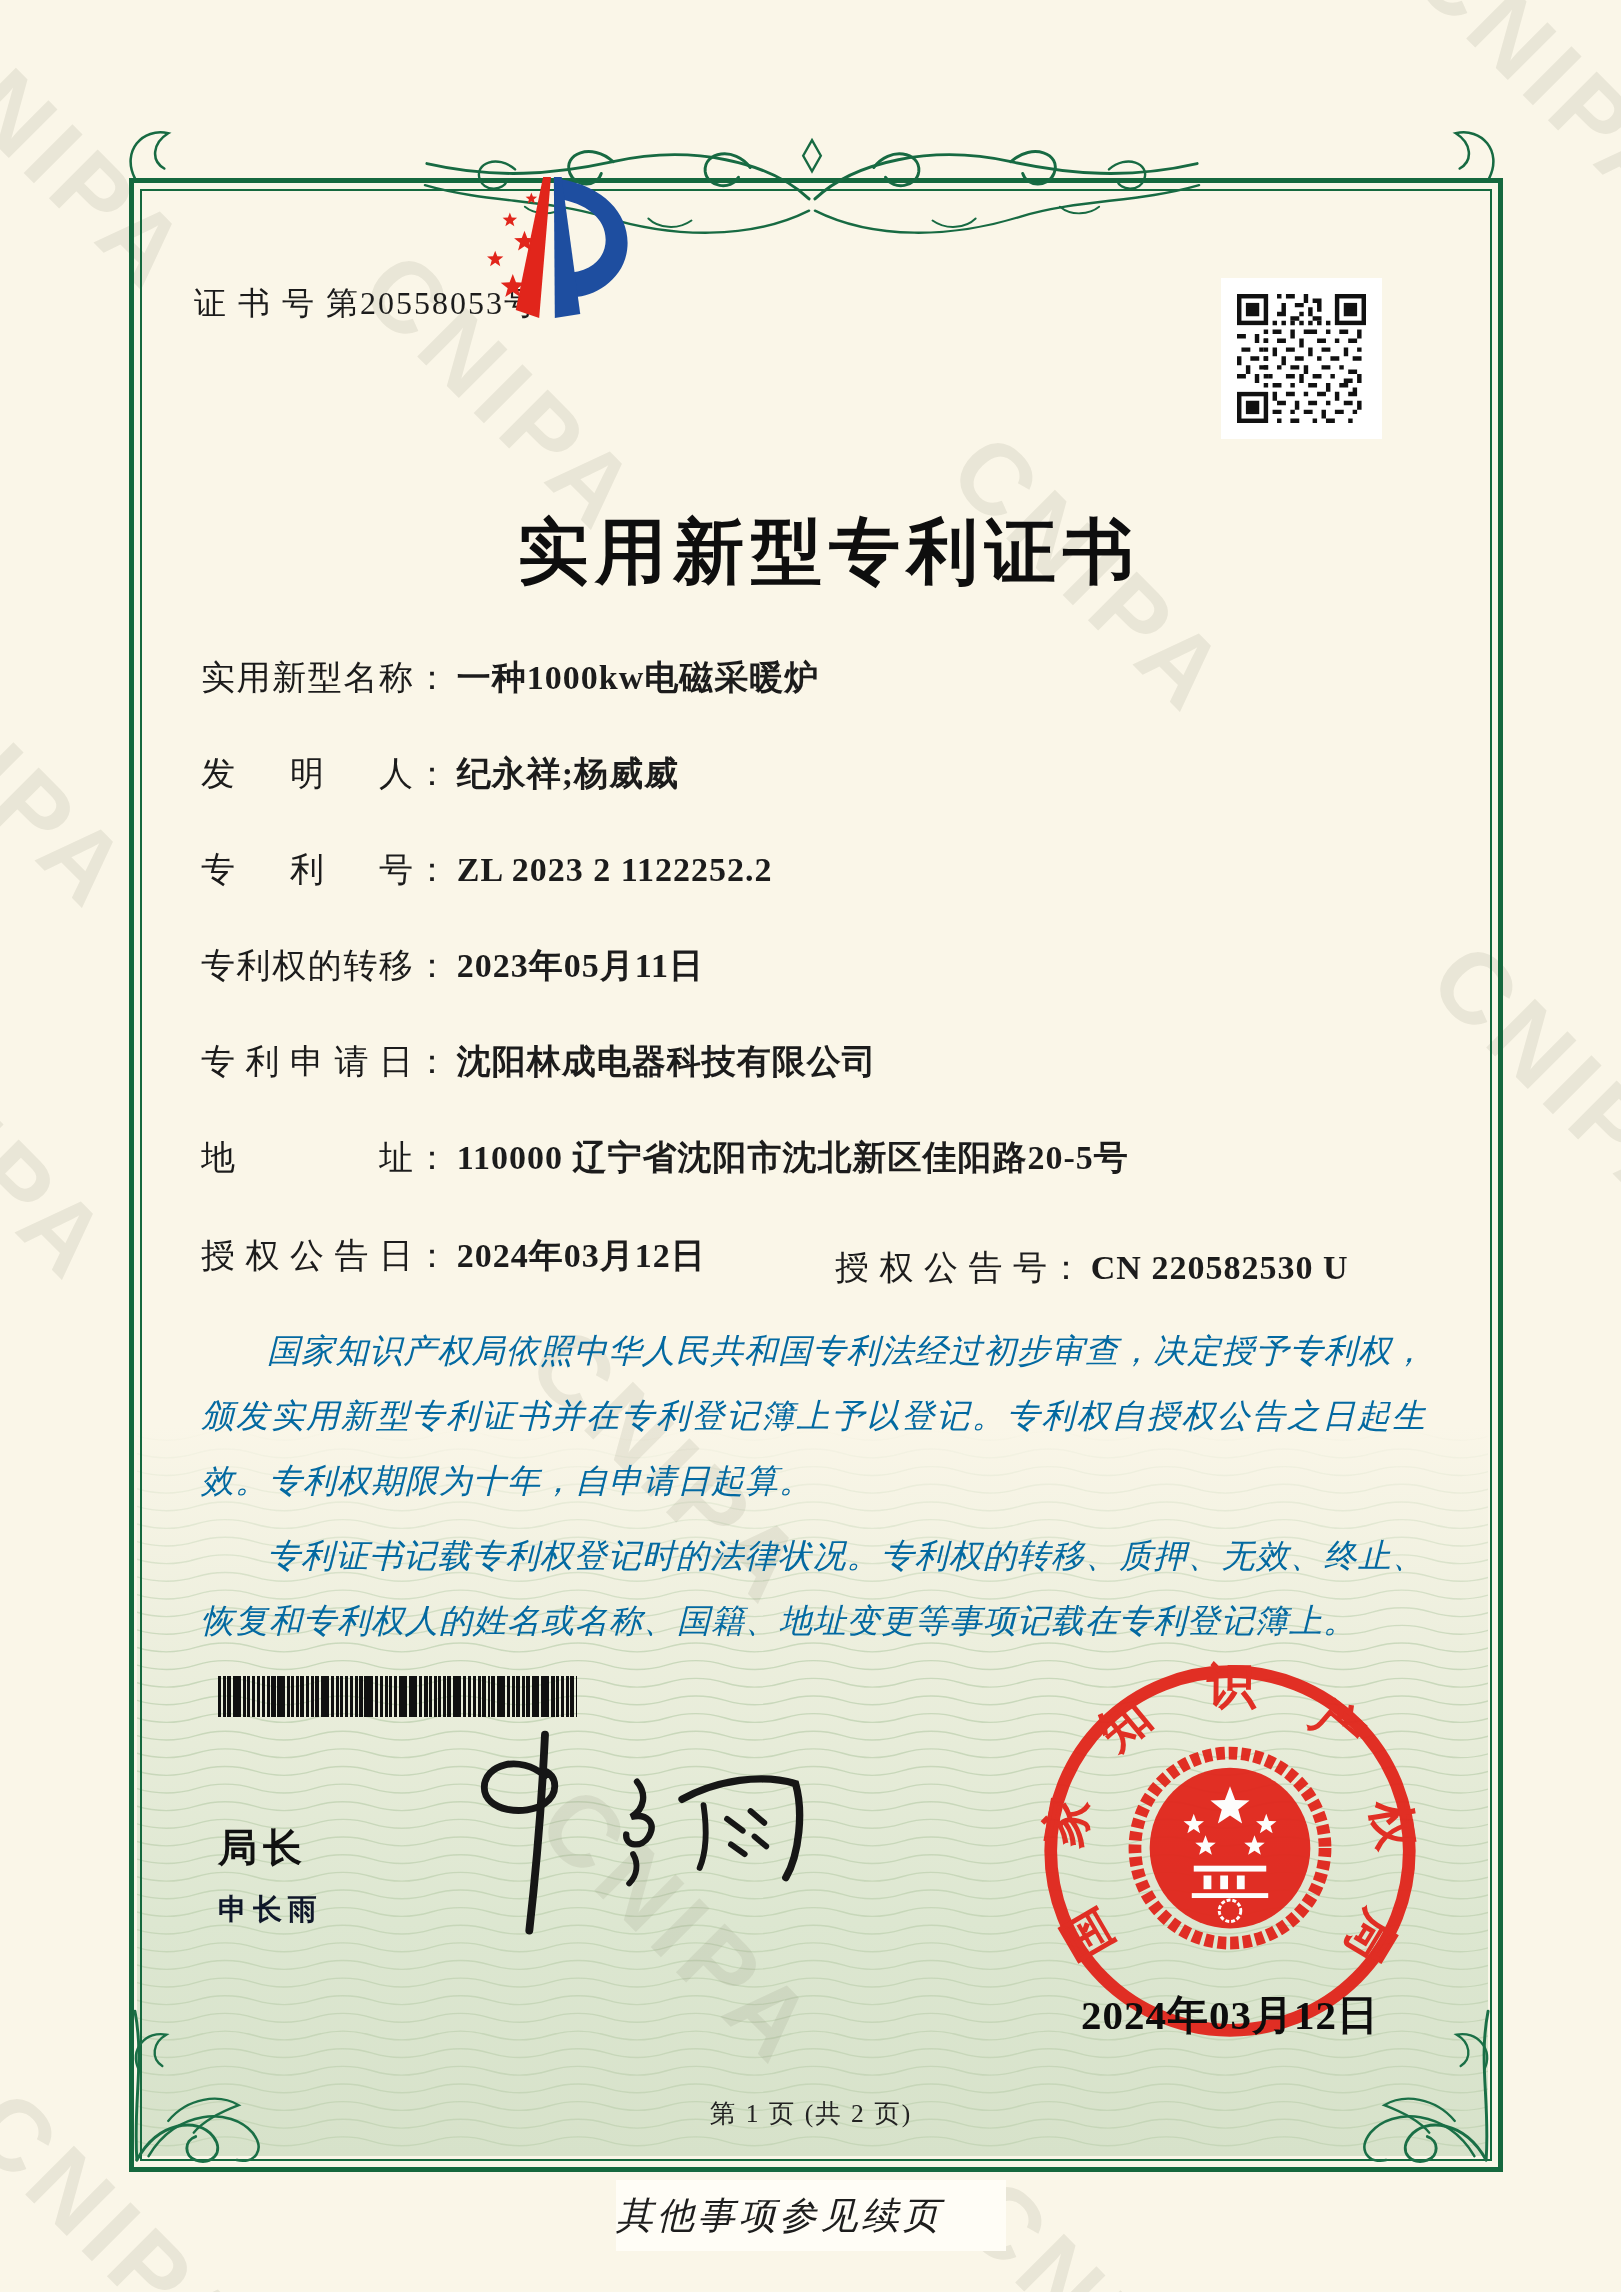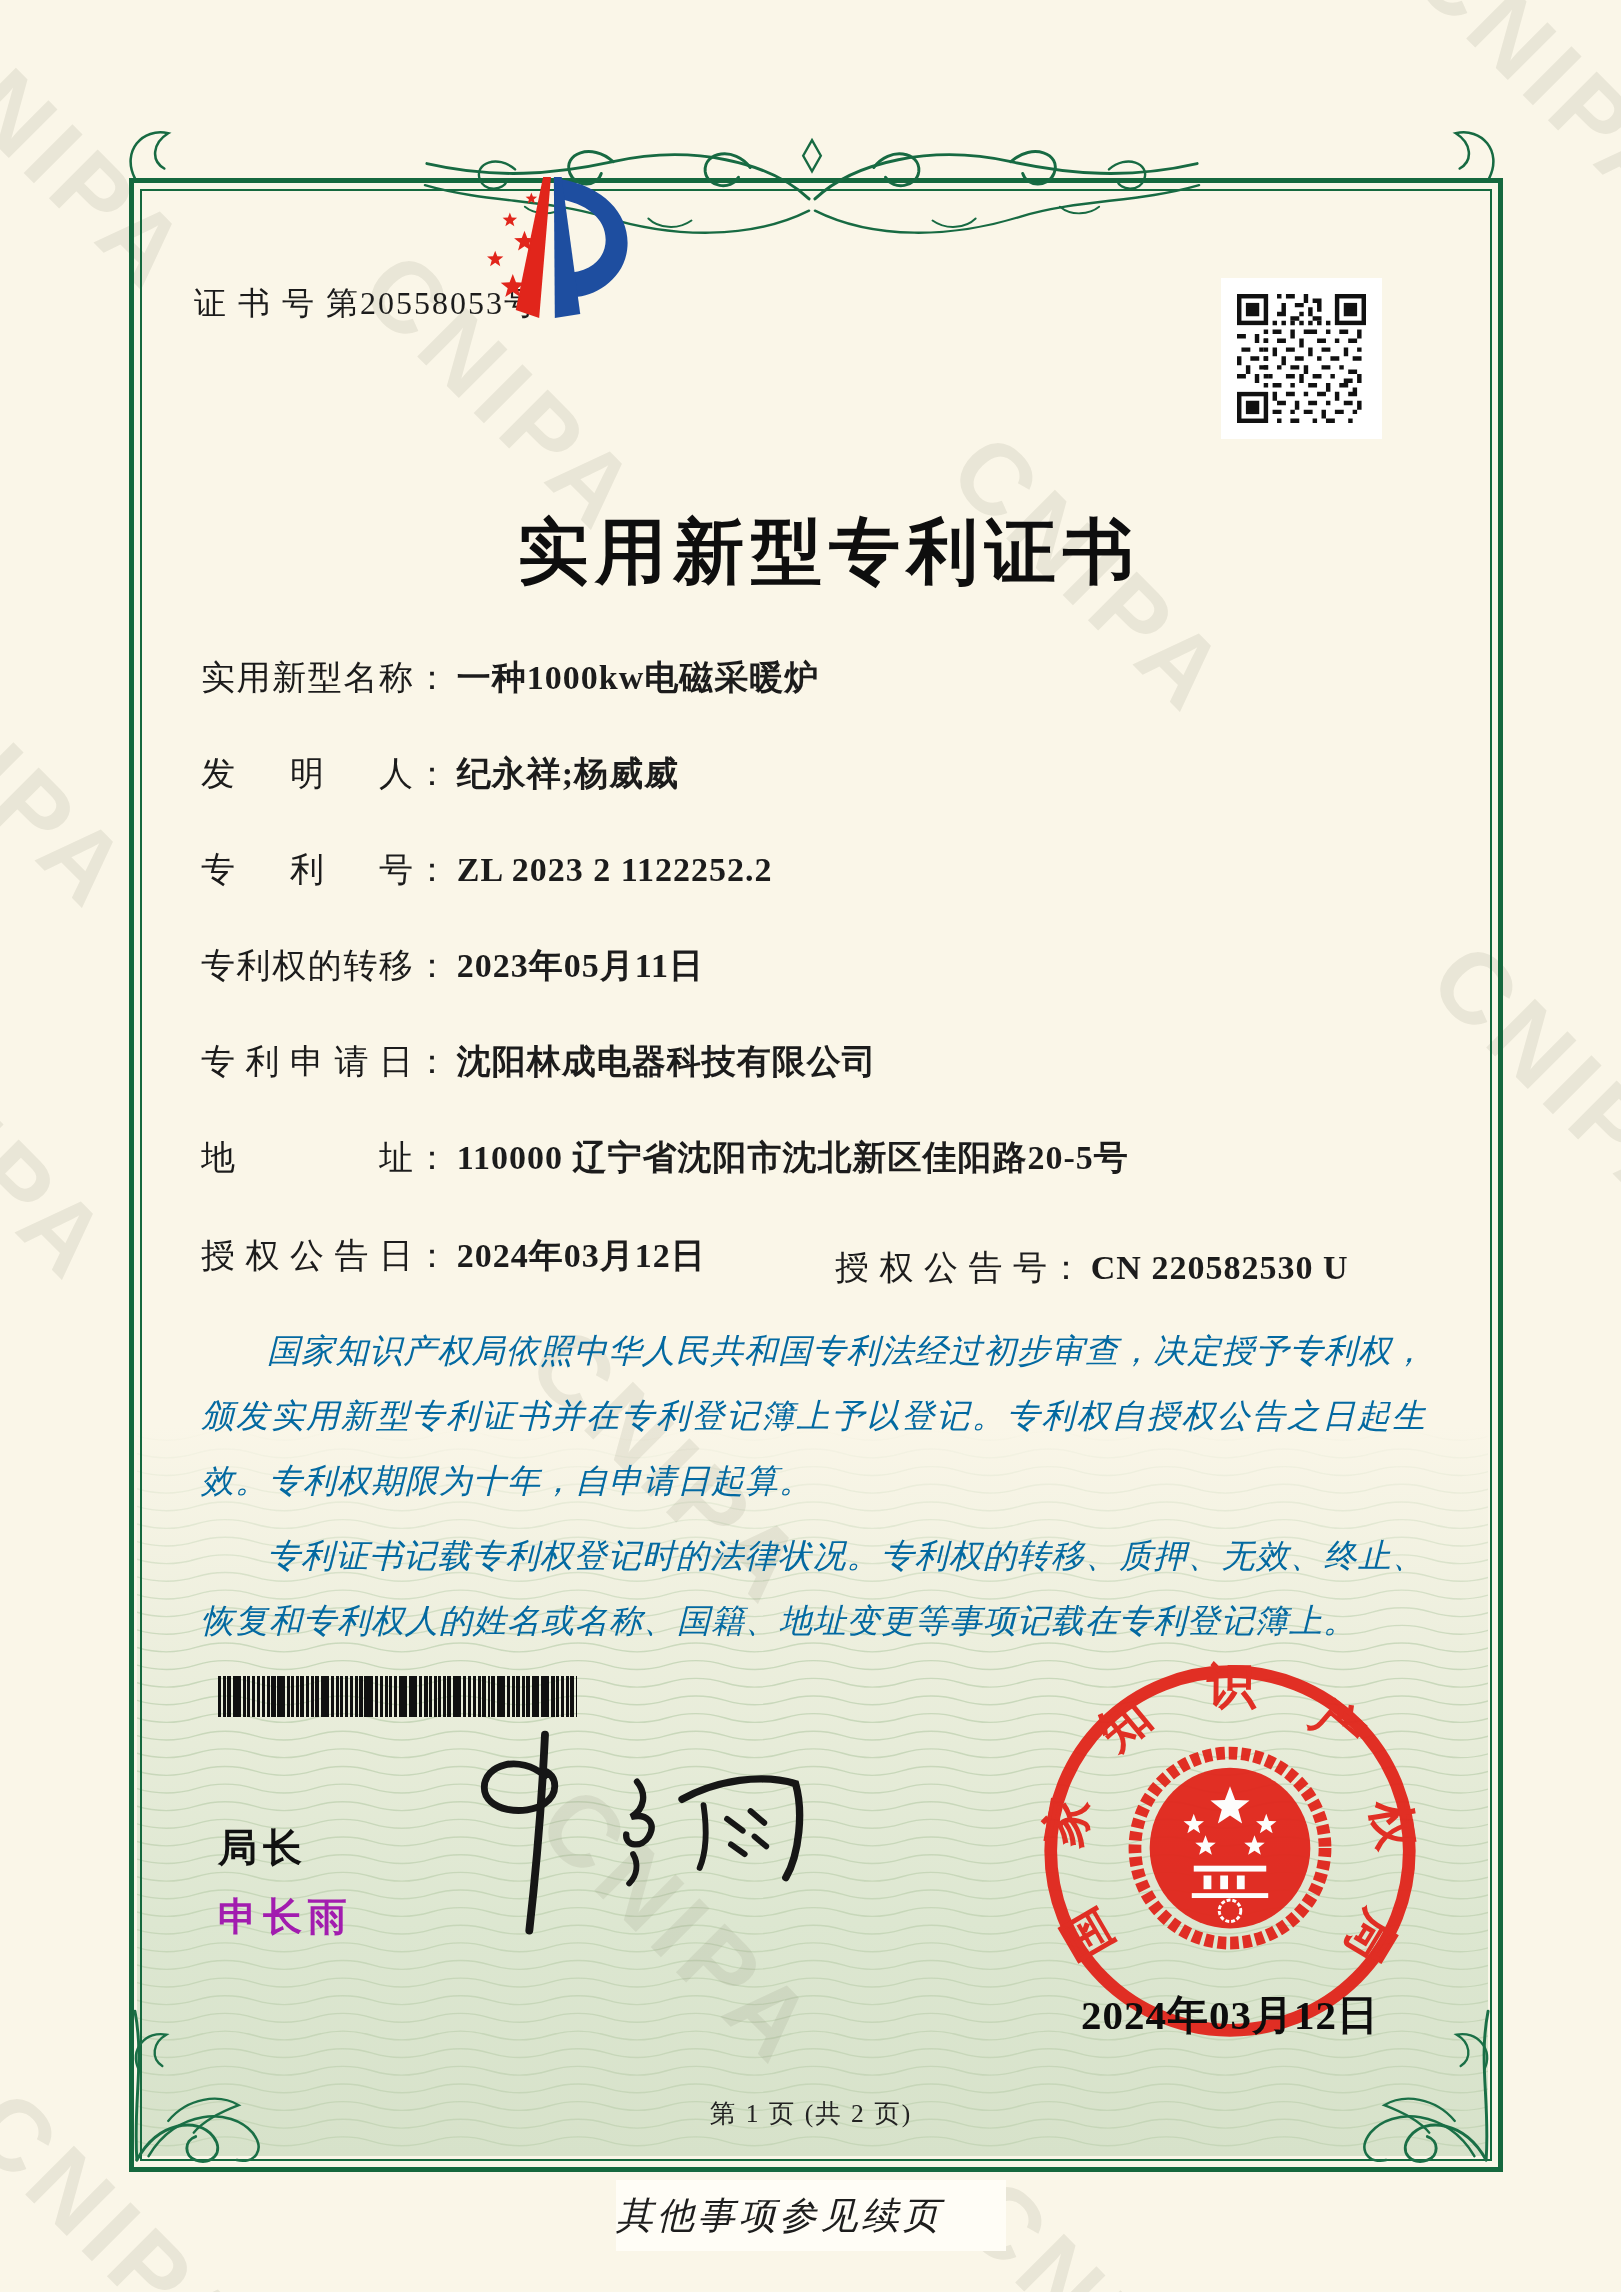--- a/index.html
+++ b/index.html
@@ -48,22 +48,22 @@
   
   .barcode{position:absolute;left:218px;top:1676px;width:359px;height:41px;z-index:3;
      background:
        repeating-linear-gradient(90deg,#101010 0 2.9px,transparent 2.9px 4.9px),
        repeating-linear-gradient(90deg,#101010 0 2px,transparent 2px 8.8px),
        repeating-linear-gradient(90deg,transparent 0 5.9px,#101010 5.9px 6.9px,transparent 6.9px 12.7px);}
 
   
   .sig-title{position:absolute;left:218px;top:1821px;z-index:3;font-size:39px;font-weight:700;
              letter-spacing:5.9px;font-family:Liberation Mono, monospace;color:#111;}
-  .sig-name{position:absolute;left:218px;top:1890px;z-index:3;font-size:39px;font-weight:700;
-            letter-spacing:5.9px;font-family:"Liberation Sans","DejaVu Sans",sans-serif;color:#a21caf;}
+  .sig-name{position:absolute;left:218px;top:1890px;z-index:3;font-size:29px;font-weight:700;
+            letter-spacing:5.9px;font-family:"Liberation Sans","DejaVu Sans",sans-serif;color:#0f172a;}
   .sig-script{position:absolute;left:451px;top:1717px;z-index:4;}
 
   
   .seal{position:absolute;left:1037px;top:1658px;width:386px;height:386px;z-index:4;}
   .seal-date{position:absolute;left:1037px;top:1988px;width:386px;text-align:center;z-index:5;
              font-size:41px;font-weight:bold;color:#0d0d0d;letter-spacing:1px;}
 
   
   .page-no{position:absolute;left:129px;top:2096px;width:1364px;text-align:center;z-index:3;
            font-size:25.5px;letter-spacing:2px;color:#222;}

